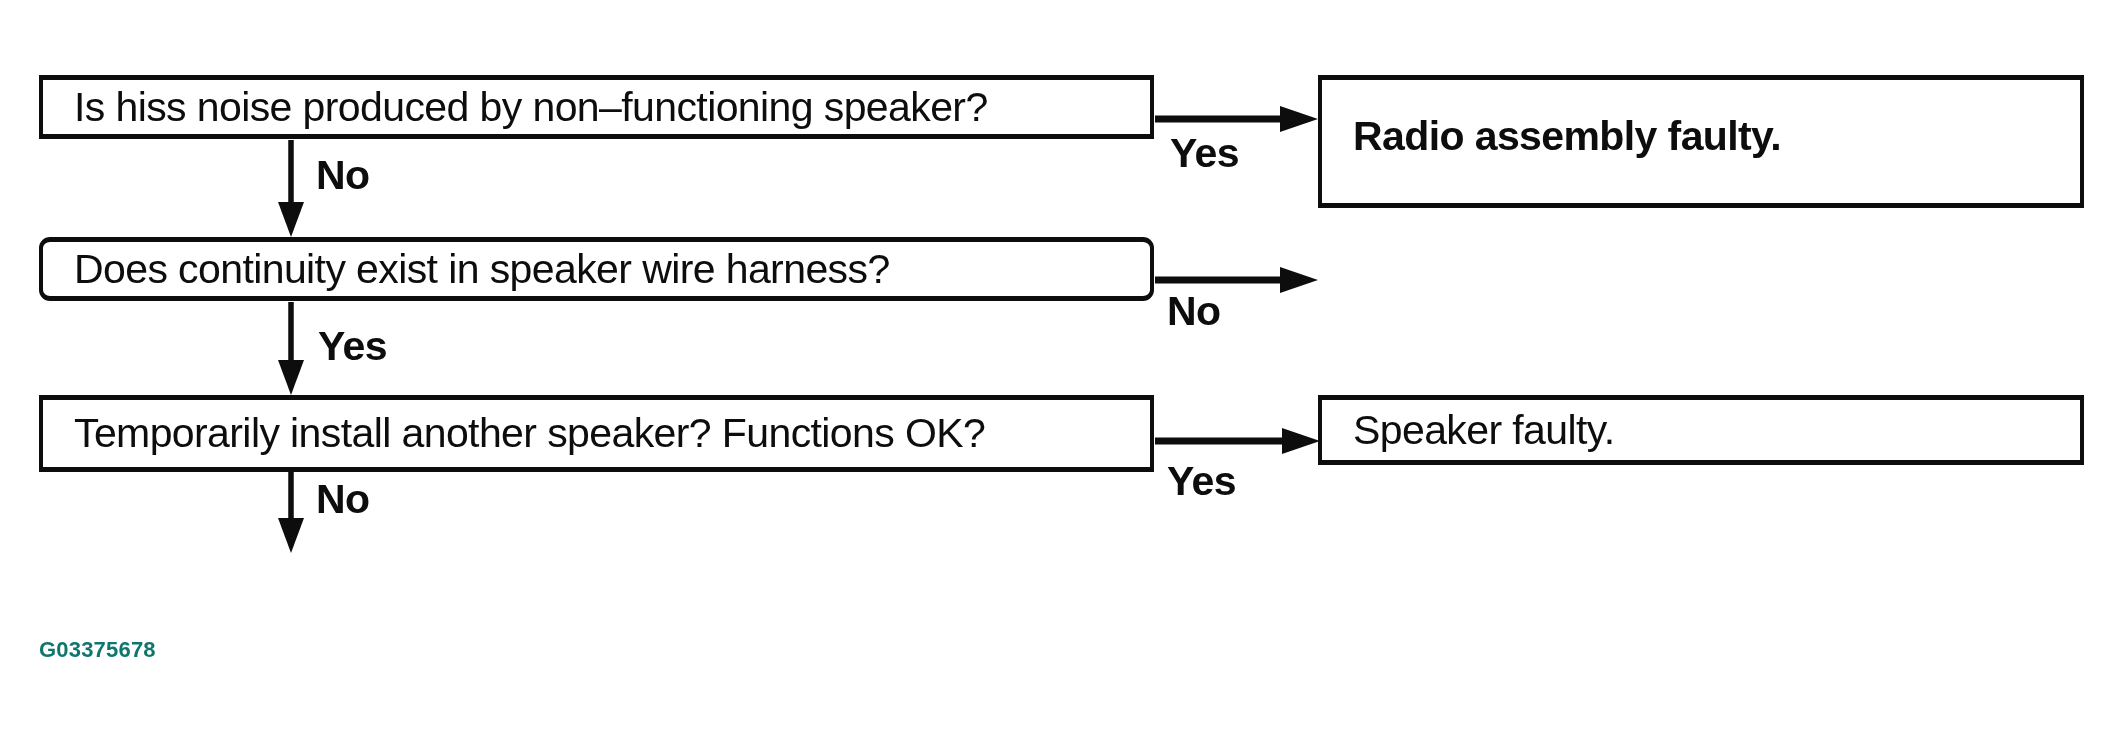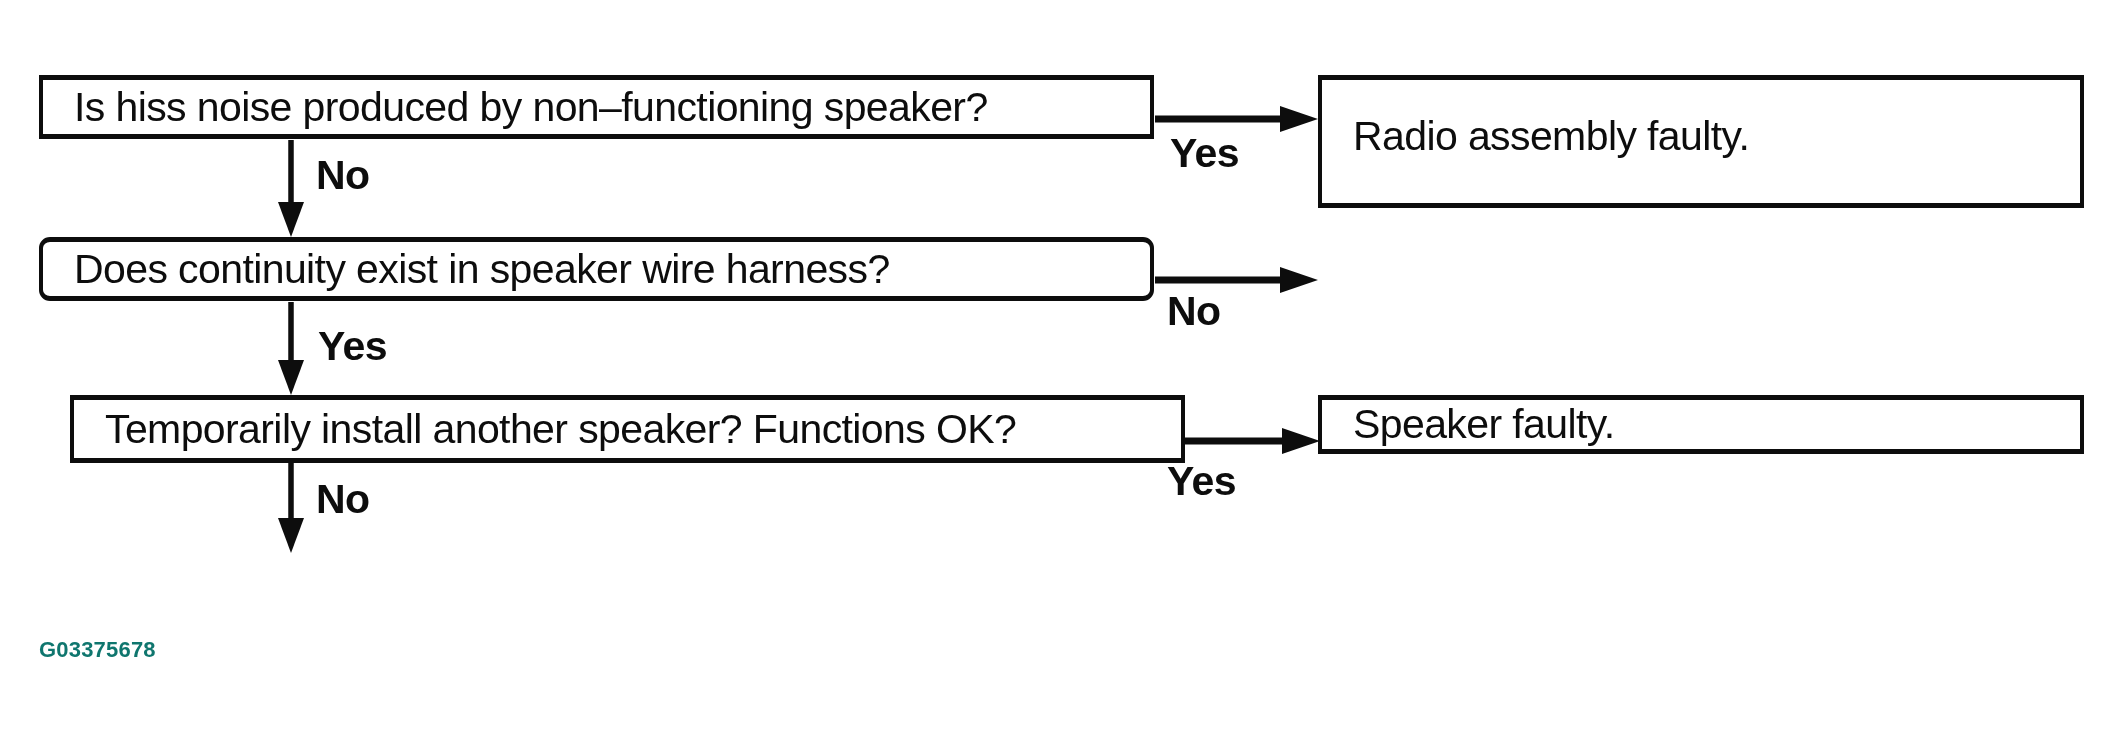--- a/index.html
+++ b/index.html
@@ -24,26 +24,26 @@
     font-size: 41px;
     letter-spacing: -0.6px;
     white-space: nowrap;
     padding: 0 18px 0 31px;
     text-align: right;
   }
   .lbox { left: 39px; width: 1115px; }
   .rbox { left: 1318px; width: 766px; }
   #box-q1 { top: 75px;  height: 64px; }
   #box-q2 { top: 237px; height: 64px; border-radius: 11px; }
-  #box-q3 { top: 395px; height: 68px; margin-left: 31px; }
+  #box-q3 { top: 395px; height: 77px; }
   #box-q4 { top: 553px; height: 66px; }
   #box-r1 { top: 75px;  height: 133px; flex-direction: column; justify-content: center;
-            align-items: flex-start; line-height: 50px; padding-bottom: 11px; }
+            align-items: flex-start; line-height: 50px; padding-bottom: 11px; font-weight: bold; }
   #box-r2 { top: 240px; height: 68px; }
-  #box-r3 { top: 395px; height: 59px; }
+  #box-r3 { top: 395px; height: 70px; }
   .edge-label {
     position: absolute;
     font-size: 41px;
     letter-spacing: -0.6px;
     line-height: 1.1;
     color: #0d0d0d;
     font-weight: bold;
   }
   #lbl-v1 { left: 316px;  top: 153px; }
   #lbl-h1 { left: 1170px; top: 131px; }

